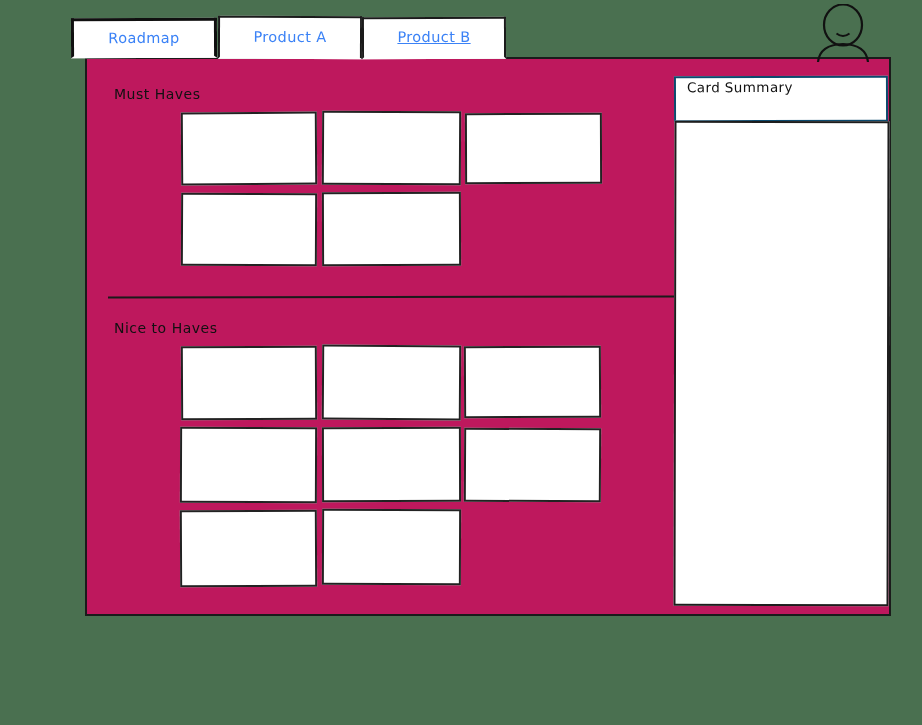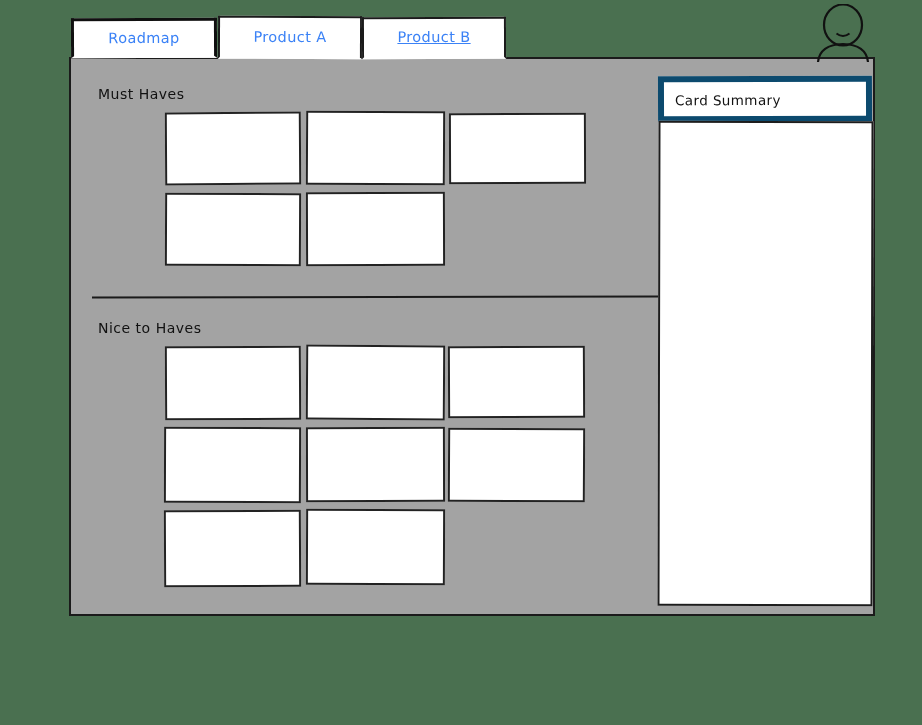--- a/index.html
+++ b/index.html
@@ -28,25 +28,25 @@
     top: 4px;
     width: 70px;
     height: 58px;
     z-index: 5;
   }
   .avatar svg { display: block; }
 
   
   .app-window {
     position: absolute;
-    left: 69px;
+    left: 85px;
     top: 57px;
     width: 806px;
     height: 559px;
-    background: #a3a3a3;
+    background: #be185d;
     border: 2px solid #1b1b1b;
     box-sizing: border-box;
     z-index: 3;
   }
 
   
   .tab-strip {
     position: absolute;
     left: 69px;
     top: 18px;
@@ -148,24 +148,23 @@
     width: 216px;
     height: 531px;
   }
   .summary-header {
     position: absolute;
     left: 0;
     top: 0;
     width: 214px;
     height: 46px;
     background: #ffffff;
-    border: 6px solid #0c4a6e;
+    border: 2px solid #0c4a6e;
     box-sizing: border-box;
     display: flex;
-    align-items: center;
     transform: rotate(-0.18deg);
   }
   .summary-header-label {
     margin-left: 11px;
     color: #111111;
     font-size: 13.5px;
     letter-spacing: 0.4px;
     position: relative;
     top: 1px;
     white-space: nowrap;

